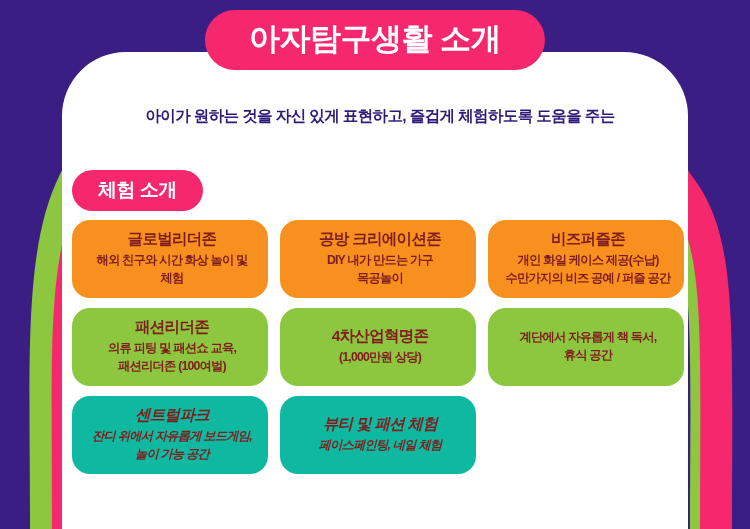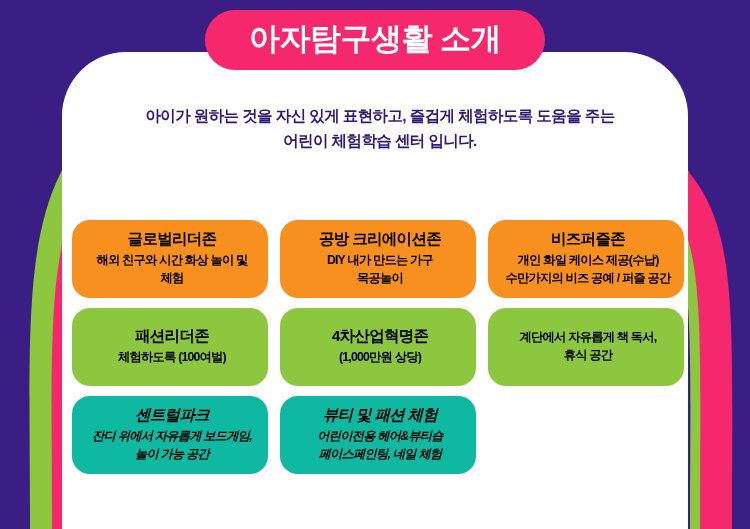--- a/index.html
+++ b/index.html
@@ -82,21 +82,21 @@
     flex-wrap:wrap;
     gap:10px 12px;
     z-index:4;
   }
   .card {
     width:196px;
     min-height:78px;
     border-radius:18px;
     padding:9px 4px 10px 8px;
     text-align:center;
-    color:#000000;
+    color:#7f1d1d;
     display:flex;
     flex-direction:column;
     align-items:center;
     justify-content:center;
   }
   .card .card-title {
     font-size:15.5px;
     font-weight:bold;
     letter-spacing:-0.7px;
     line-height:1.25;
@@ -140,57 +140,57 @@
                C 738,243 732,330 732,529 Z"></path>
     </svg>
   </div>
 
   <div class="panel"></div>
 
   <div class="title-pill">아자탐구생활 소개</div>
 
   <div class="subtitle">
     <div>아이가 원하는 것을 자신 있게 표현하고, 즐겁게 체험하도록 도움을 주는</div>
-    <div>어린이 체험학습 센터 입니다.</div>
   </div>
 
+  <div class="section-badge">체험 소개</div>
 
   <div class="grid" id="card-grid">
       <div class="card c-orange">
         <div class="card-title">글로벌리더존</div>
         <div class="card-line">해외 친구와 시간 화상 놀이 및</div>
         <div class="card-line">체험</div>
       </div>
       <div class="card c-orange">
         <div class="card-title">공방 크리에이션존</div>
         <div class="card-line">DIY 내가 만드는 가구</div>
         <div class="card-line">목공놀이</div>
       </div>
       <div class="card c-orange">
         <div class="card-title">비즈퍼즐존</div>
         <div class="card-line">개인 화일 케이스 제공(수납)</div>
         <div class="card-line">수만가지의 비즈 공예 / 퍼즐 공간</div>
       </div>
       <div class="card c-green">
         <div class="card-title">패션리더존</div>
-        <div class="card-line">체험하도록 (100여벌)</div>
+        <div class="card-line">의류 피팅 및 패션쇼 교육,</div>
+        <div class="card-line">패션리더존 (100여벌)</div>
       </div>
       <div class="card c-green">
         <div class="card-title">4차산업혁명존</div>
         <div class="card-line">(1,000만원 상당)</div>
       </div>
       <div class="card c-green">
         <div class="card-line">계단에서 자유롭게 책 독서,</div>
         <div class="card-line">휴식 공간</div>
       </div>
       <div class="card c-teal">
         <div class="card-title">센트럴파크</div>
         <div class="card-line">잔디 위에서 자유롭게 보드게임,</div>
         <div class="card-line">놀이 가능 공간</div>
       </div>
       <div class="card c-teal">
         <div class="card-title">뷰티 및 패션 체험</div>
-        <div class="card-line">어린이전용 헤어&amp;뷰티숍</div>
         <div class="card-line">페이스페인팅, 네일 체험</div>
       </div>
     </div>
 
 </div>
 
 </body></html>

